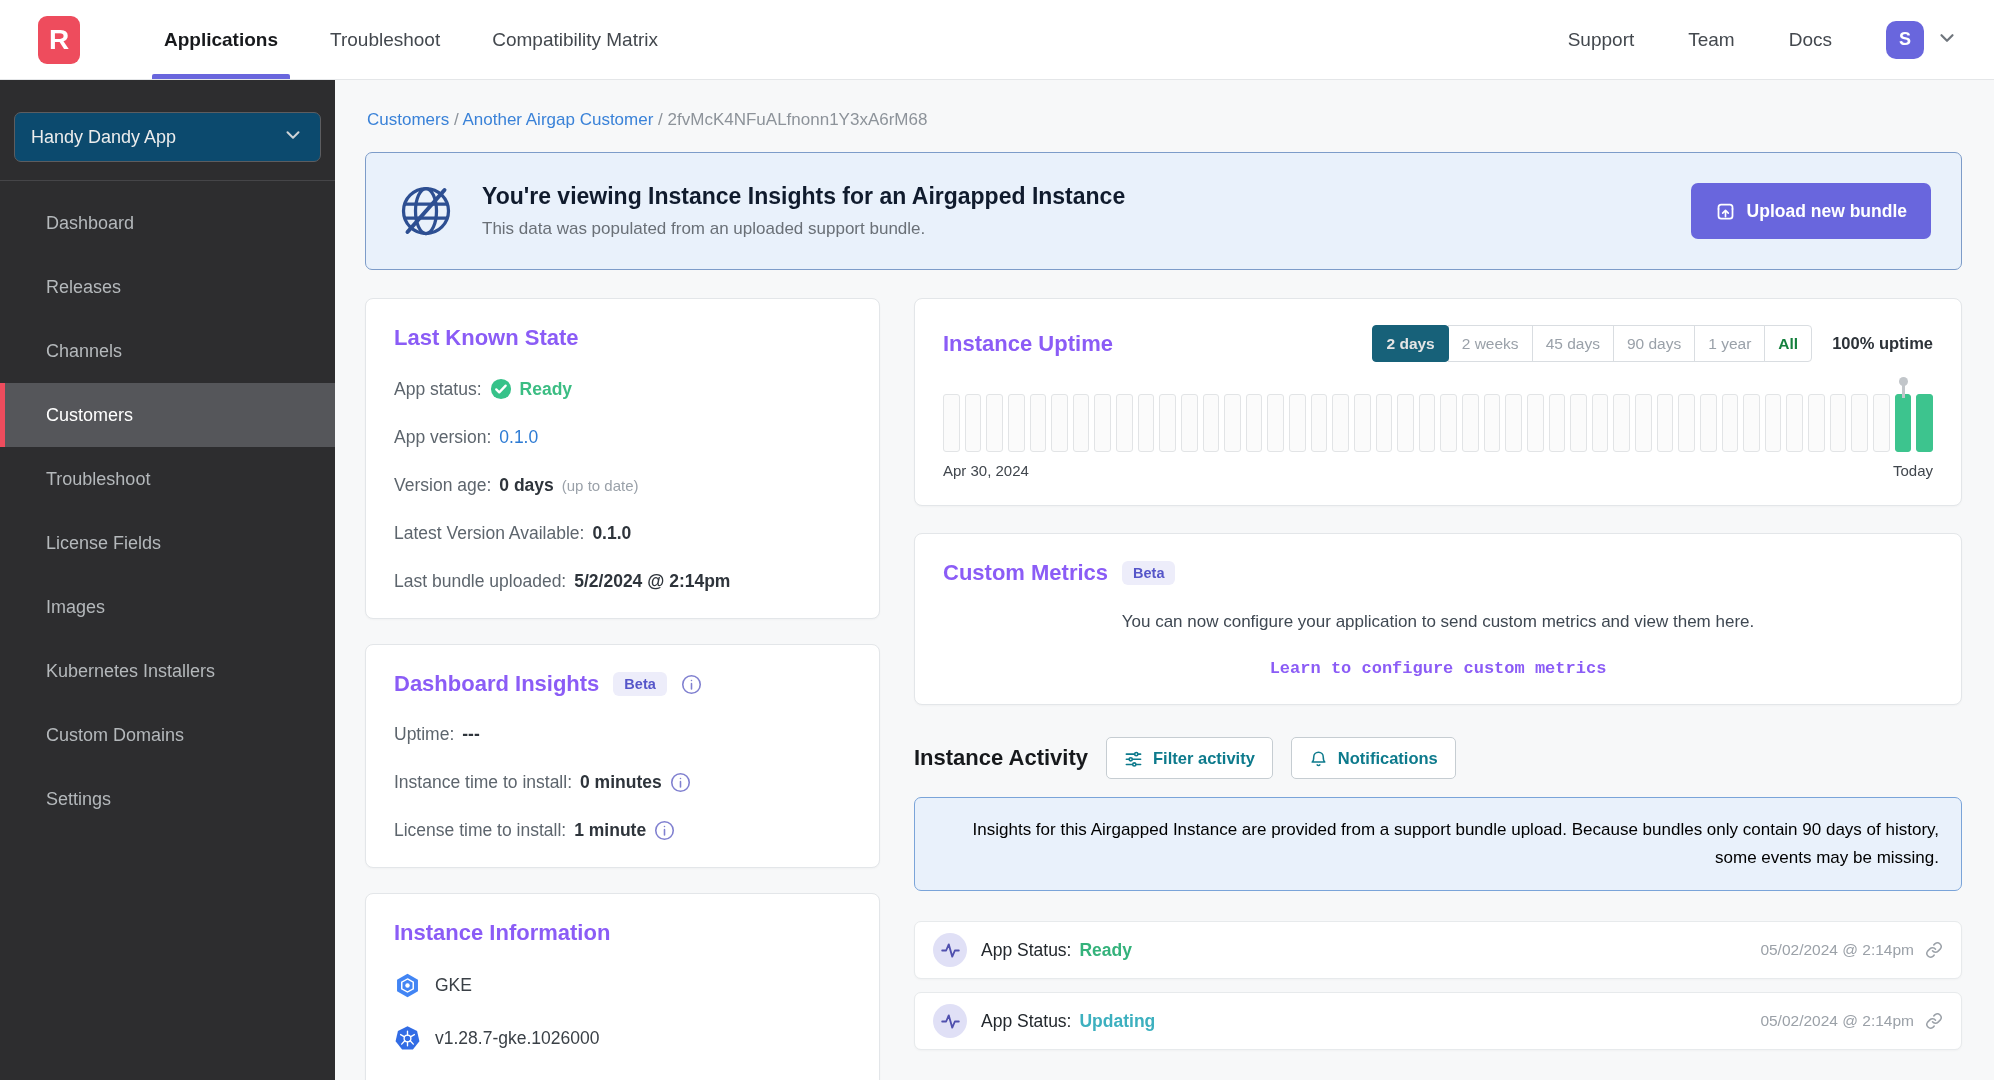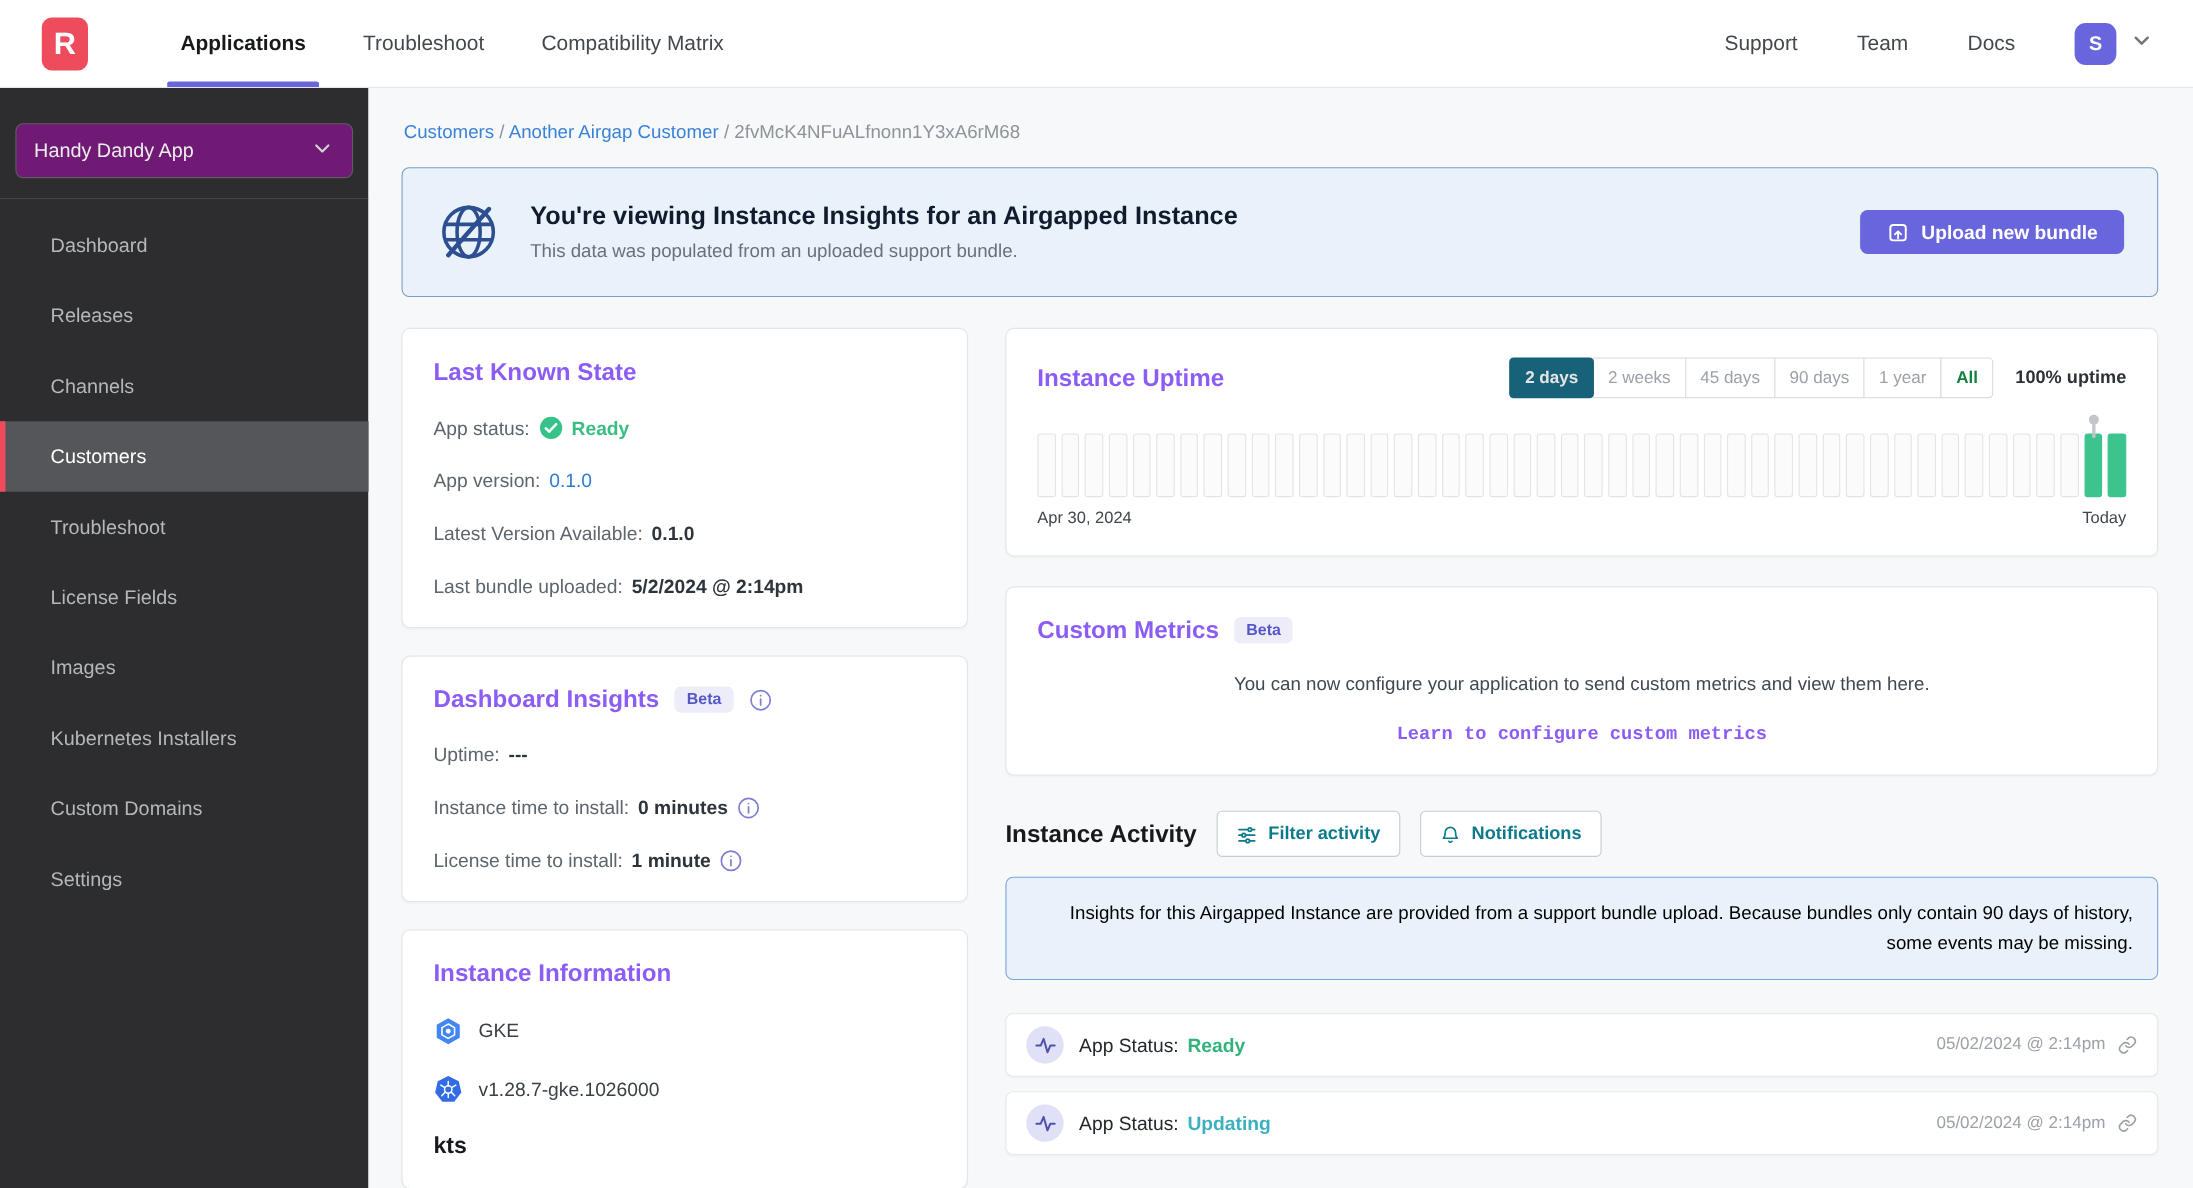--- a/index.html
+++ b/index.html
@@ -21,21 +21,21 @@
   .head-right { margin-left:auto; display:flex; align-items:center; gap:54px; }
   .head-link { font-size:19px; color:#43484e; cursor:pointer; }
   .account { display:flex; align-items:center; gap:12px; cursor:pointer; }
   .avatar { width:38px; height:38px; border-radius:10px; background:#6966dd; color:#fff;
     display:flex; align-items:center; justify-content:center; font-size:18px; font-weight:700; }
 
   .body-row { flex:1; display:flex; min-height:0; }
 
   
   aside { width:335px; flex:0 0 335px; background:#2d2d2f; display:flex; flex-direction:column; }
-  .app-selector { margin:32px 14px 0 14px; height:50px; background:#701a75;
+  .app-selector { margin:32px 14px 0 14px; height:50px; background:#0c4a6e;
     border:1px solid #5d5d60; border-radius:7px; display:flex; align-items:center;
     padding:0 16px; color:#eceded; font-size:18px; cursor:pointer; }
   .app-selector .chev { margin-left:auto; }
   .side-divider { height:1px; background:#454548; margin:18px 0 10px 0; }
   .side-item { position:relative; height:64px; display:flex; align-items:center;
     padding-left:46px; font-size:18px; color:#b4b8bb; cursor:pointer; }
   .side-item.active { background:#55565a; color:#fff; }
   .side-item.active::before { content:""; position:absolute; left:0; top:0; bottom:0;
     width:5px; background:#ee4c5d; }
 
@@ -44,21 +44,21 @@
   .breadcrumb { font-size:17px; margin:4px 0 22px 2px; }
   .breadcrumb a { color:#3a82d8; text-decoration:none; cursor:pointer; }
   .breadcrumb .sep, .breadcrumb .current { color:#8d939a; }
 
   .banner { background:#e9f1fb; border:1px solid #7d9cc9; border-radius:7px;
     height:118px; display:flex; align-items:center; padding:0 30px; margin-bottom:28px; }
   .banner-icon { width:60px; height:60px; margin-right:26px; flex:0 0 auto; }
   .banner-title { font-size:23px; font-weight:700; color:#101b2d; }
   .banner-sub { font-size:17px; color:#6a7077; margin-top:9px; }
   .upload-btn { margin-left:auto; background:#6966dd; color:#fff; border:none; border-radius:7px;
-    height:40px; padding:0 24px; font-size:17.5px; font-weight:700; display:flex; align-items:center;
+    height:56px; padding:0 24px; font-size:17.5px; font-weight:700; display:flex; align-items:center;
     gap:11px; cursor:pointer; font-family:inherit; }
 
   .columns { display:flex; gap:34px; align-items:flex-start; }
   .col-left { width:515px; flex:0 0 515px; display:flex; flex-direction:column; gap:25px; }
   .col-right { flex:1; min-width:0; }
 
   .card { background:#fff; border:1px solid #e3e6e9; border-radius:8px; padding:26px 28px;
     box-shadow:0 1px 2px rgba(0,0,0,0.03); }
   .card-title { font-size:22px; font-weight:700; color:#8b5cf6; }
   .title-row { display:flex; align-items:center; gap:14px; }
@@ -217,20 +217,25 @@
                 <circle cx="12" cy="12" r="11" fill="#36c289"></circle>
                 <path d="M6.8 12.4l3.3 3.3 7-7.4" fill="none" stroke="#fff" stroke-width="2.5" stroke-linecap="round" stroke-linejoin="round"></path>
               </svg>
               <span class="status-green">Ready</span>
             </div>
             <div class="kv-row">
               <span class="kv-label">App version:</span>
               <a class="link-blue">0.1.0</a>
             </div>
             <div class="kv-row">
+              <span class="kv-label">Version age:</span>
+              <span class="kv-strong">0 days</span>
+              <span class="kv-note">(up to date)</span>
+            </div>
+            <div class="kv-row">
               <span class="kv-label">Latest Version Available:</span>
               <span class="kv-strong">0.1.0</span>
             </div>
             <div class="kv-row">
               <span class="kv-label">Last bundle uploaded:</span>
               <span class="kv-strong">5/2/2024 @ 2:14pm</span>
             </div>
           </section>
 
           <section class="card">

